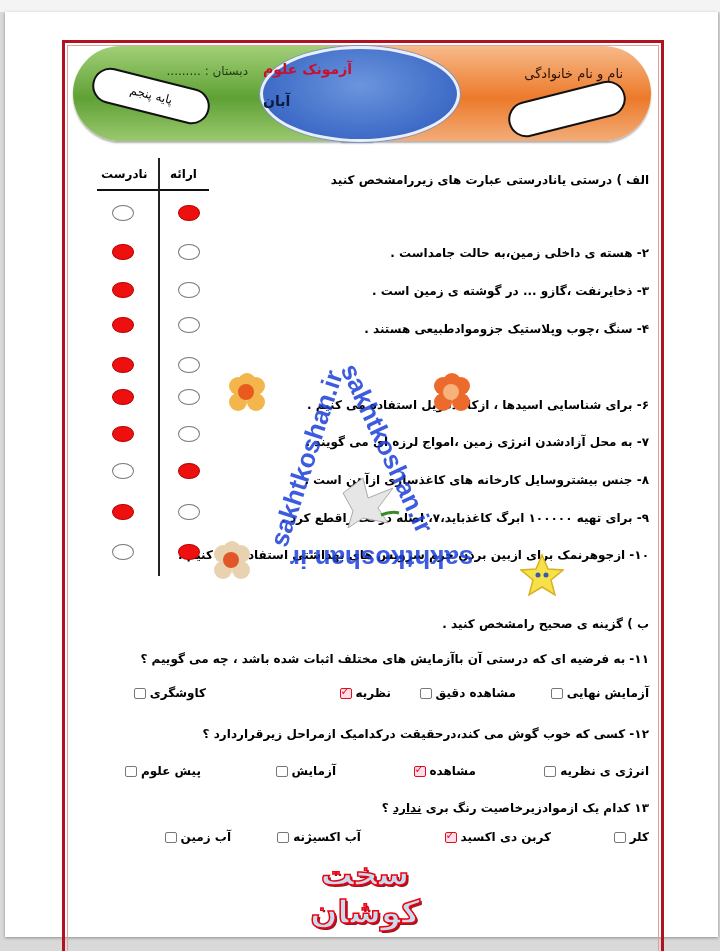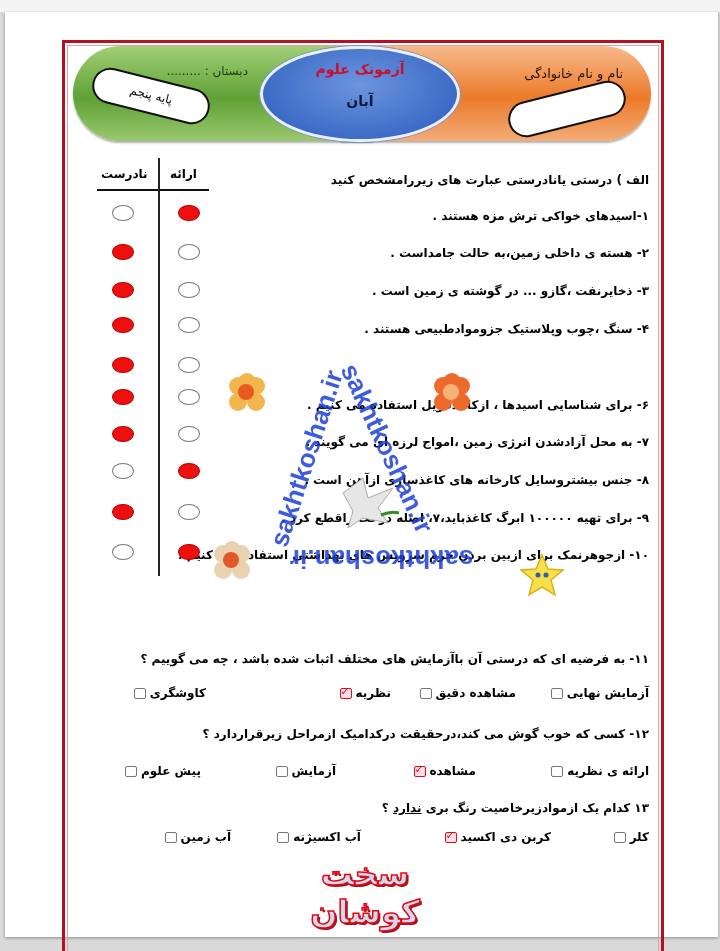--- a/index.html
+++ b/index.html
@@ -6,21 +6,21 @@
   html, body { width: 720px; height: 951px; overflow: hidden; }
   body { background: #d9d9d9; font-family: "DejaVu Sans", sans-serif; position: relative; }
   .topstrip { position: absolute; left: 0; top: 0; width: 720px; height: 12px; background: #f4f4f4; }
   .sheet { position: absolute; left: 5px; top: 12px; width: 713px; height: 925px; background: #fff; box-shadow: 0 1px 3px rgba(0,0,0,.35); }
   .frame { position: absolute; left: 62px; top: 40px; width: 602px; height: 945px; border: 3px solid #b2121f; outline: 1px solid #e7a0a0; outline-offset: -6px; }
 
   
   .band { position: absolute; top: 3px; height: 95px; }
   .band-green { left: 8px; width: 300px; border-radius: 48px 0 0 48px; background: linear-gradient(#a2cf77, #5fa135 55%, #9bc86f); box-shadow: 0 2px 2px rgba(0,0,0,.3); }
   .band-orange { right: 10px; width: 310px; border-radius: 0 48px 48px 0; background: linear-gradient(#f7b98a, #ec7a2a 55%, #f3ac78); box-shadow: 0 2px 2px rgba(0,0,0,.3); }
-  .oval { position: absolute; left: 195px; top: 3px; width: 200px; height: 96px; border-radius: 50%; background: radial-gradient(ellipse at 50% 40%, #6c95de, #3d6bc6 70%, #2f58ad); border: 3px solid #e9eef8; box-shadow: 0 0 0 1px #7a95c8; text-align: center; }
+  .oval { position: absolute; left: 195px; top: 3px; width: 200px; height: 96px; border-radius: 50%; background: radial-gradient(ellipse at 50% 40%, #6c95de, #3d6bc6 70%, #2f58ad); border: 3px solid #e9eef8; box-shadow: 0 0 0 1px #7a95c8; text-align: left; }
   .oval .t1 { display: block; margin-top: 12px; color: #c8102e; font-weight: bold; font-size: 14px; }
   .oval .t2 { display: block; margin-top: 16px; color: #0d1a40; font-weight: bold; font-size: 14px; }
   .school-label { position: absolute; left: 55px; top: 18px; width: 120px; text-align: right; font-size: 12px; color: #1c3a0e; direction: rtl; }
   .grade-box { position: absolute; left: 18px; top: 32px; width: 120px; height: 36px; background: #fff; border: 2px solid #111; border-radius: 18px; transform: rotate(14deg); font-size: 12px; text-align: center; line-height: 30px; direction: rtl; }
   .name-label { position: absolute; right: 28px; top: 20px; font-size: 13px; color: #2a1204; direction: rtl; }
   .name-box { position: absolute; right: 24px; top: 45px; width: 120px; height: 36px; background: #fff; border: 2px solid #111; border-radius: 18px; transform: rotate(-14deg); }
 
   
   .secA-title { position: absolute; right: 12px; top: 130px; font-size: 12px; font-weight: bold; direction: rtl; }
   .col-head { position: absolute; top: 124px; font-size: 12px; font-weight: bold; }
@@ -71,21 +71,20 @@
     <span class="t1">آزمونک علوم</span>
     <span class="t2">آبان</span>
   </div>
 
   <div class="secA-title">الف ) درستی یانادرستی عبارت های زیررامشخص کنید</div>
   <div class="col-head col-true-h">ارائه</div>
   <div class="col-head col-false-h">نادرست</div>
   <div class="hline"></div>
   <div class="vline"></div>
 
-  <div class="item" style="top:166px">۱-اسیدهای خواکی ترش مزه هستند .</div>
   <div class="item" style="top:203px">۲- هسته ی داخلی زمین،به حالت جامداست .</div>
   <div class="item" style="top:241px">۳- ذخایرنفت ،گازو ... در گوشته ی زمین است .</div>
   <div class="item" style="top:279px">۴- سنگ ،چوب وپلاستیک جزوموادطبیعی هستند .</div>
   <div class="item" style="top:355px">۶- برای شناسایی اسیدها ، ازکاغذفویل استفاده می کنیم .</div>
   <div class="item" style="top:392px">۷- به محل آزادشدن انرژی زمین ،امواج لرزه ای می گویند .</div>
   <div class="item" style="top:430px">۸- جنس بیشتروسایل کارخانه های کاغذسازی ازآهن است .</div>
   <div class="item" style="top:468px">۹- برای تهیه ۱۰۰۰۰۰ ابرگ کاغذباید،۷، اصله درخت راقطع کرد .</div>
   <div class="item" style="top:505px">۱۰- ازجوهرنمک برای ازبین بردن جرم سرویس های بهداشتی استفاده می کنیم .</div>
 
   <div class="dot on" style="left:113px;top:162px"></div>
@@ -139,20 +138,21 @@
   </svg>
   <svg class="star" viewBox="0 0 44 44">
     <polygon points="22,2 28,16 43,17 31,27 35,42 22,34 9,42 13,27 1,17 16,16" fill="#f7e14a" stroke="#d9b020" stroke-width="1.5"></polygon>
     <circle cx="18" cy="22" r="2.5" fill="#3a5aa8"></circle>
       <circle cx="26" cy="22" r="2.5" fill="#3a5aa8"></circle>
   </svg>
   <div class="watermark" style="left:150px;top:400px;transform:rotate(-72deg)">sakhtkoshan.ir</div>
   <div class="watermark" style="left:230px;top:390px;transform:rotate(65deg)">sakhtkoshan.ir</div>
   <div class="watermark" style="left:225px;top:500px;transform:rotate(180deg)">sakhtkoshan.ir</div>
 
+  <div class="secB-title">ب ) گزینه ی صحیح رامشخص کنید .</div>
 
   <div class="q" style="top:609px">۱۱- به فرضیه ای که درستی آن باآزمایش های مختلف اثبات شده باشد ، چه می گوییم ؟</div>
   <div class="opt" style="right:12px;top:643px">
       <span>آزمایش نهایی</span>
       <span class="cb"></span>
     </div>
   <div class="opt" style="right:145px;top:643px">
       <span>مشاهده دقیق</span>
       <span class="cb"></span>
     </div>
@@ -160,21 +160,21 @@
       <span>نظریه</span>
       <span class="cb on"></span>
     </div>
   <div class="opt" style="right:455px;top:643px">
       <span>کاوشگری</span>
       <span class="cb"></span>
     </div>
 
   <div class="q" style="top:684px">۱۲- کسی که خوب گوش می کند،درحقیقت درکدامیک ازمراحل زیرقراردارد ؟</div>
   <div class="opt" style="right:12px;top:721px">
-      <span>ارائه ی نظریه</span>
+      <span>انرژی ی نظریه</span>
       <span class="cb"></span>
     </div>
   <div class="opt" style="right:185px;top:721px">
       <span>مشاهده</span>
       <span class="cb on"></span>
     </div>
   <div class="opt" style="right:325px;top:721px">
       <span>آزمایش</span>
       <span class="cb"></span>
     </div>

